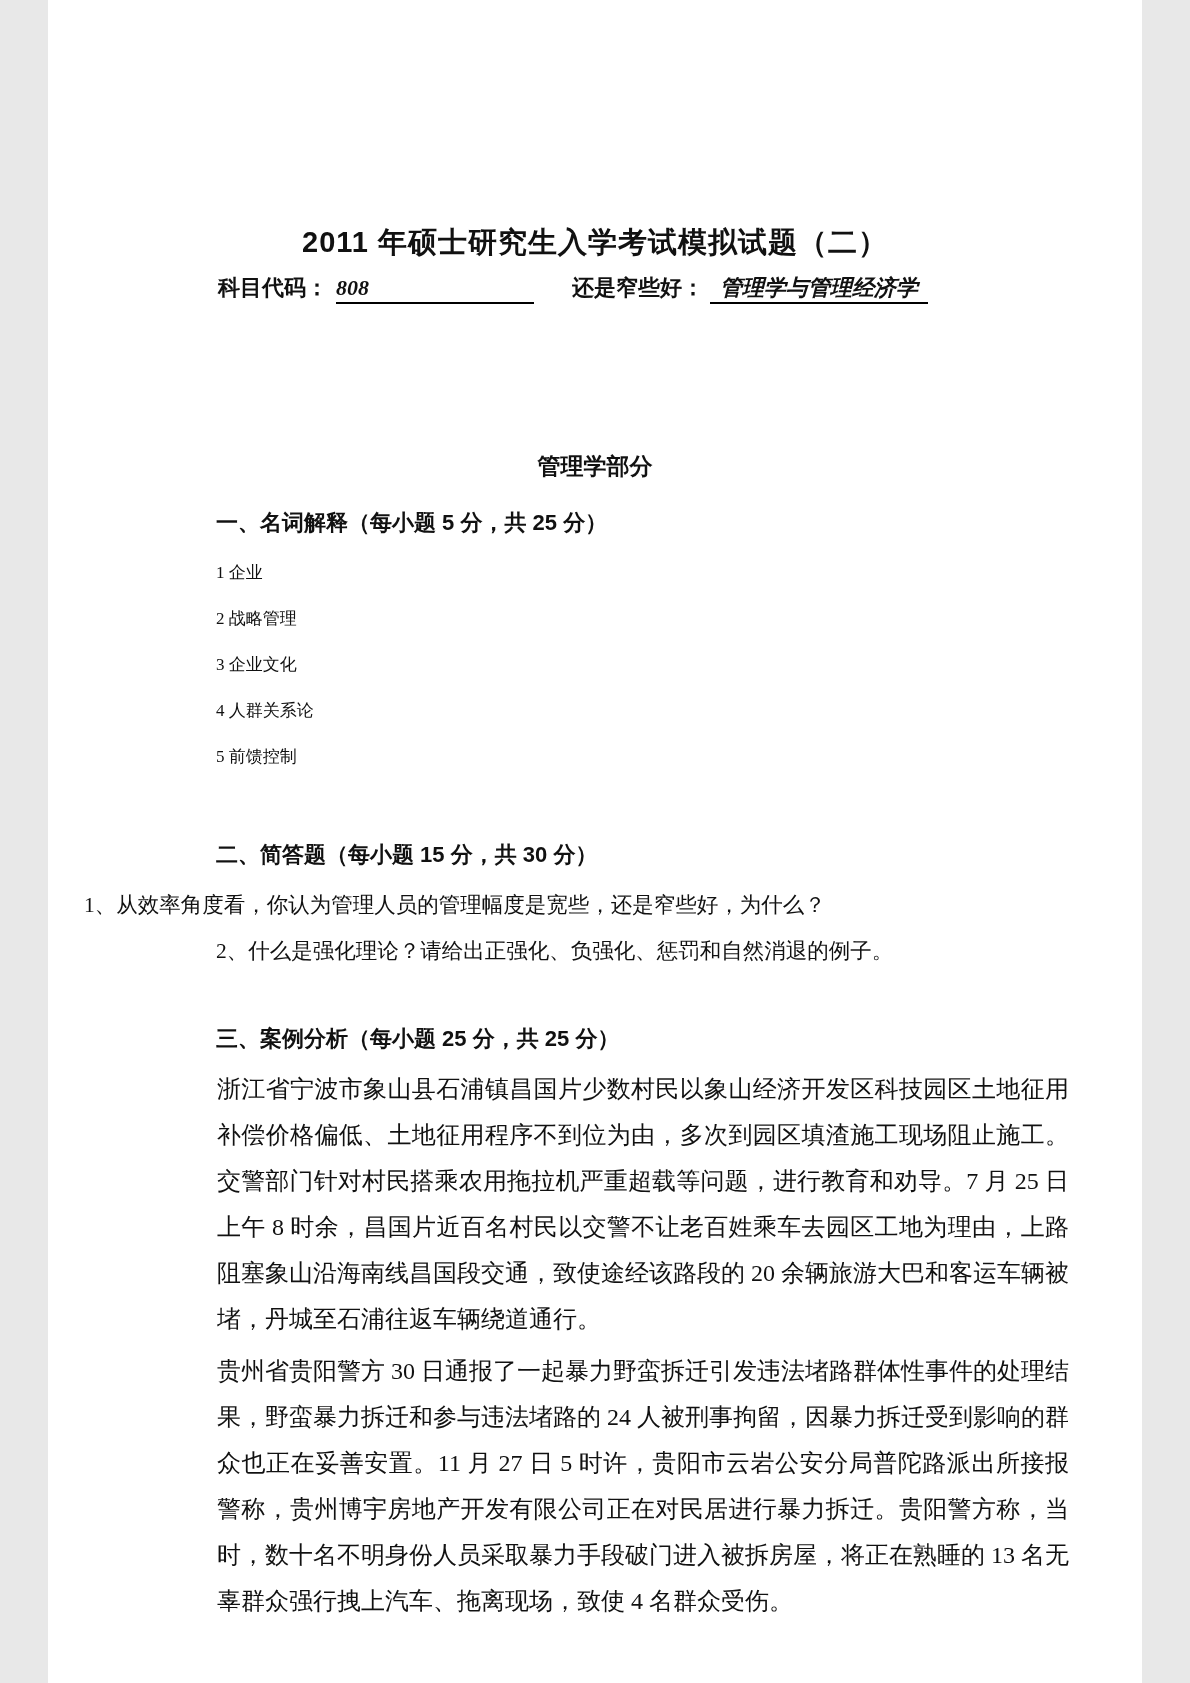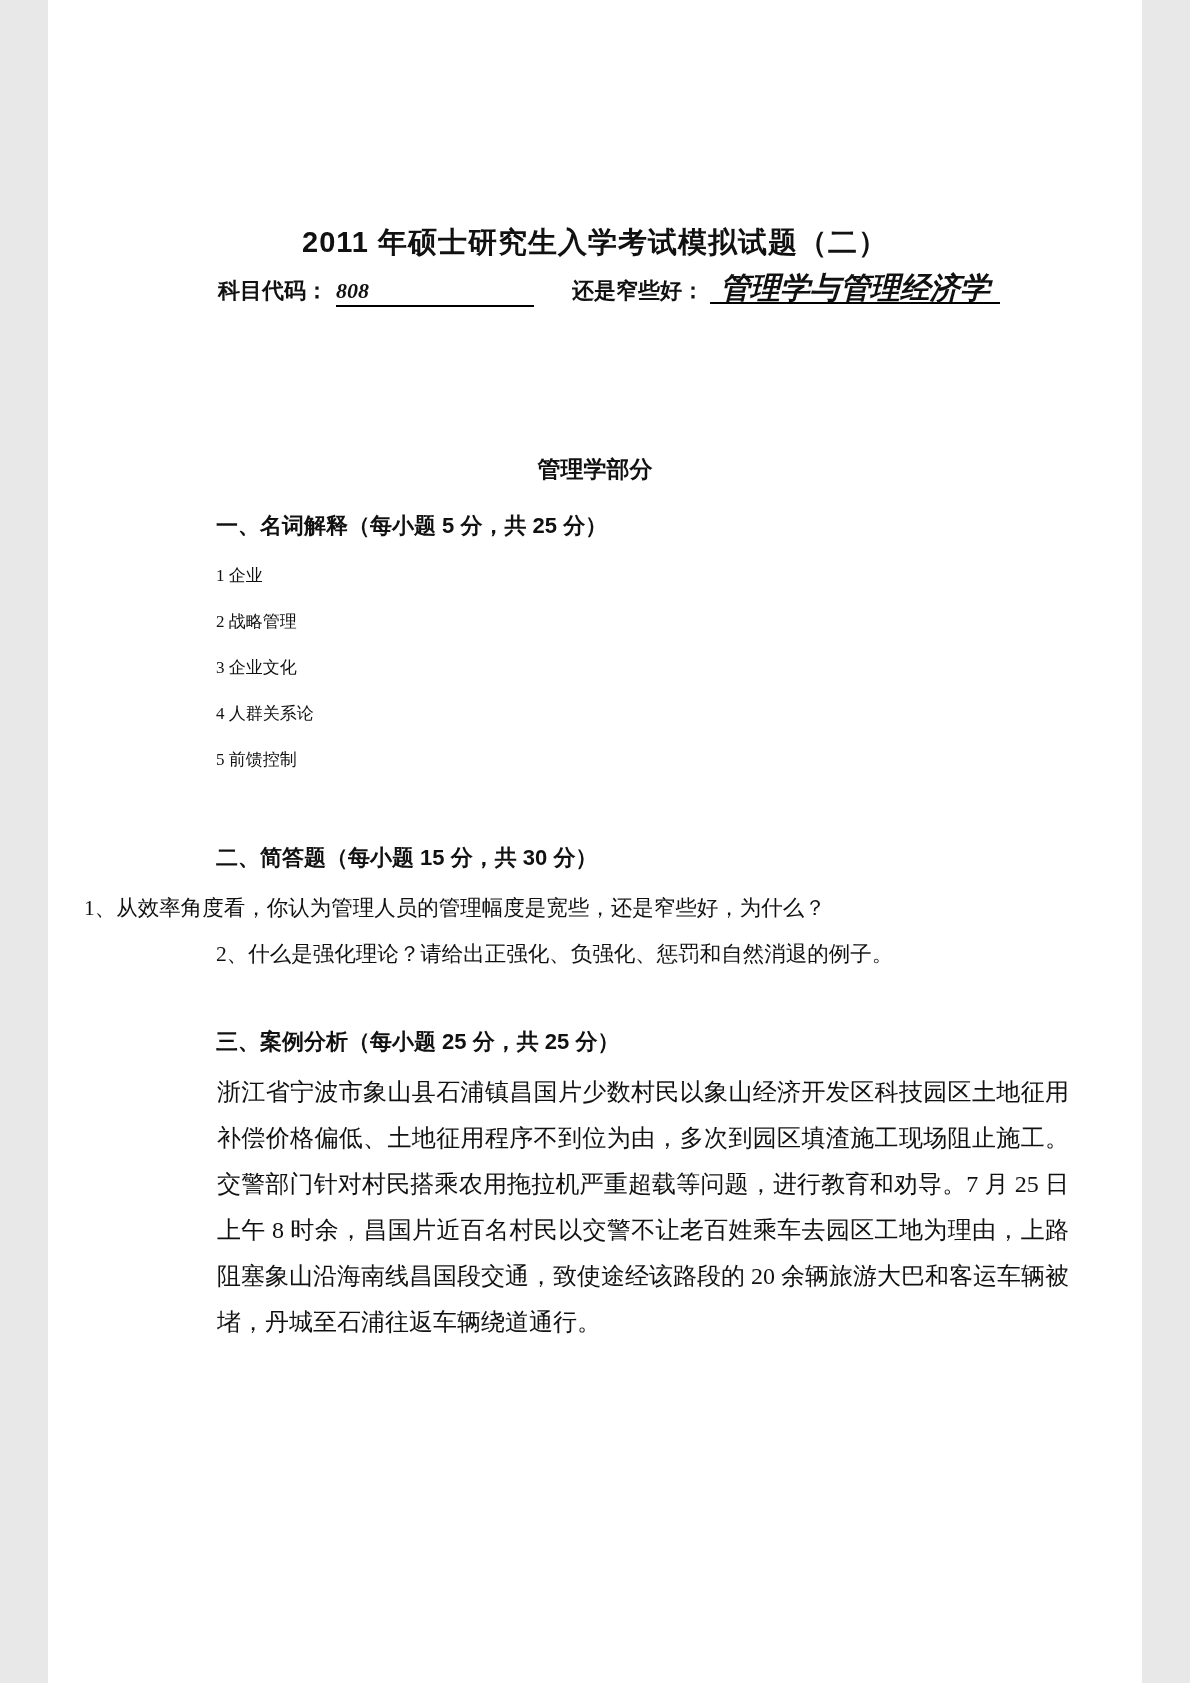--- a/index.html
+++ b/index.html
@@ -45,21 +45,21 @@
     font-size: 22px;
   }
   .name-label { margin-left: 38px; }
   .name-value {
     display: inline-block;
     margin-left: 6px;
     padding: 0 10px;
     border-bottom: 2px solid #000;
     font-style: italic;
     font-weight: bold;
-    font-size: 30px;
+    font-size: 22px;
   }
   .part-heading {
     margin: 146px 0 0 0;
     text-align: center;
     font-family: "Liberation Sans", "DejaVu Sans", sans-serif;
     font-size: 23px;
     font-weight: bold;
     line-height: 32px;
   }
   .sec-heading {
@@ -114,14 +114,15 @@
     <div class="term">4 人群关系论</div>
     <div class="term">5 前馈控制</div>
   </div>
 
   <h3 class="sec-heading sec-2">二、简答题（每小题 15 分，共 30 分）</h3>
   <div class="question q-1">1、从效率角度看，你认为管理人员的管理幅度是宽些，还是窄些好，为什么？</div>
   <div class="question q-2">2、什么是强化理论？请给出正强化、负强化、惩罚和自然消退的例子。</div>
 
   <h3 class="sec-heading sec-3">三、案例分析（每小题 25 分，共 25 分）</h3>
   <p class="case-para case-1">浙江省宁波市象山县石浦镇昌国片少数村民以象山经济开发区科技园区土地征用补偿价格偏低、土地征用程序不到位为由，多次到园区填渣施工现场阻止施工。交警部门针对村民搭乘农用拖拉机严重超载等问题，进行教育和劝导。7 月 25 日上午 8 时余，昌国片近百名村民以交警不让老百姓乘车去园区工地为理由，上路阻塞象山沿海南线昌国段交通，致使途经该路段的 20 余辆旅游大巴和客运车辆被堵，丹城至石浦往返车辆绕道通行。</p>
+  <p class="case-para case-2">贵州省贵阳警方 30 日通报了一起暴力野蛮拆迁引发违法堵路群体性事件的处理结果，野蛮暴力拆迁和参与违法堵路的 24 人被刑事拘留，因暴力拆迁受到影响的群众也正在妥善安置。11 月 27 日 5 时许，贵阳市云岩公安分局普陀路派出所接报警称，贵州博宇房地产开发有限公司正在对民居进行暴力拆迁。贵阳警方称，当时，数十名不明身份人员采取暴力手段破门进入被拆房屋，将正在熟睡的 13 名无辜群众强行拽上汽车、拖离现场，致使 4 名群众受伤。</p>
 
 </div>
 
 </body></html>

